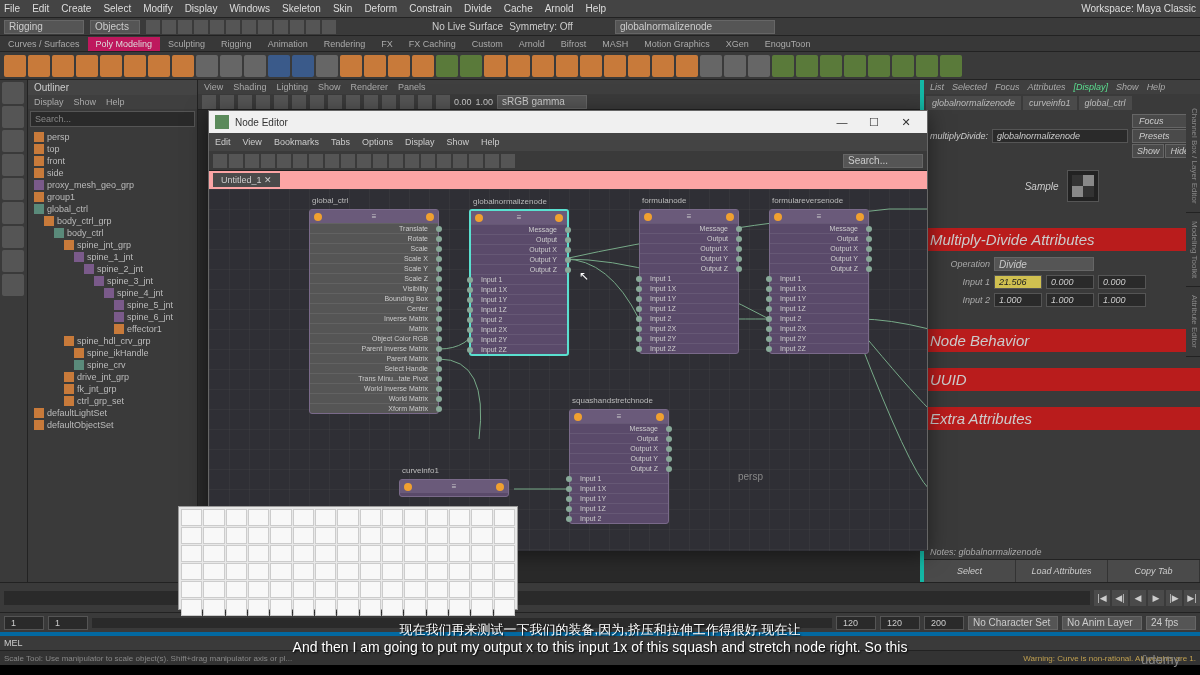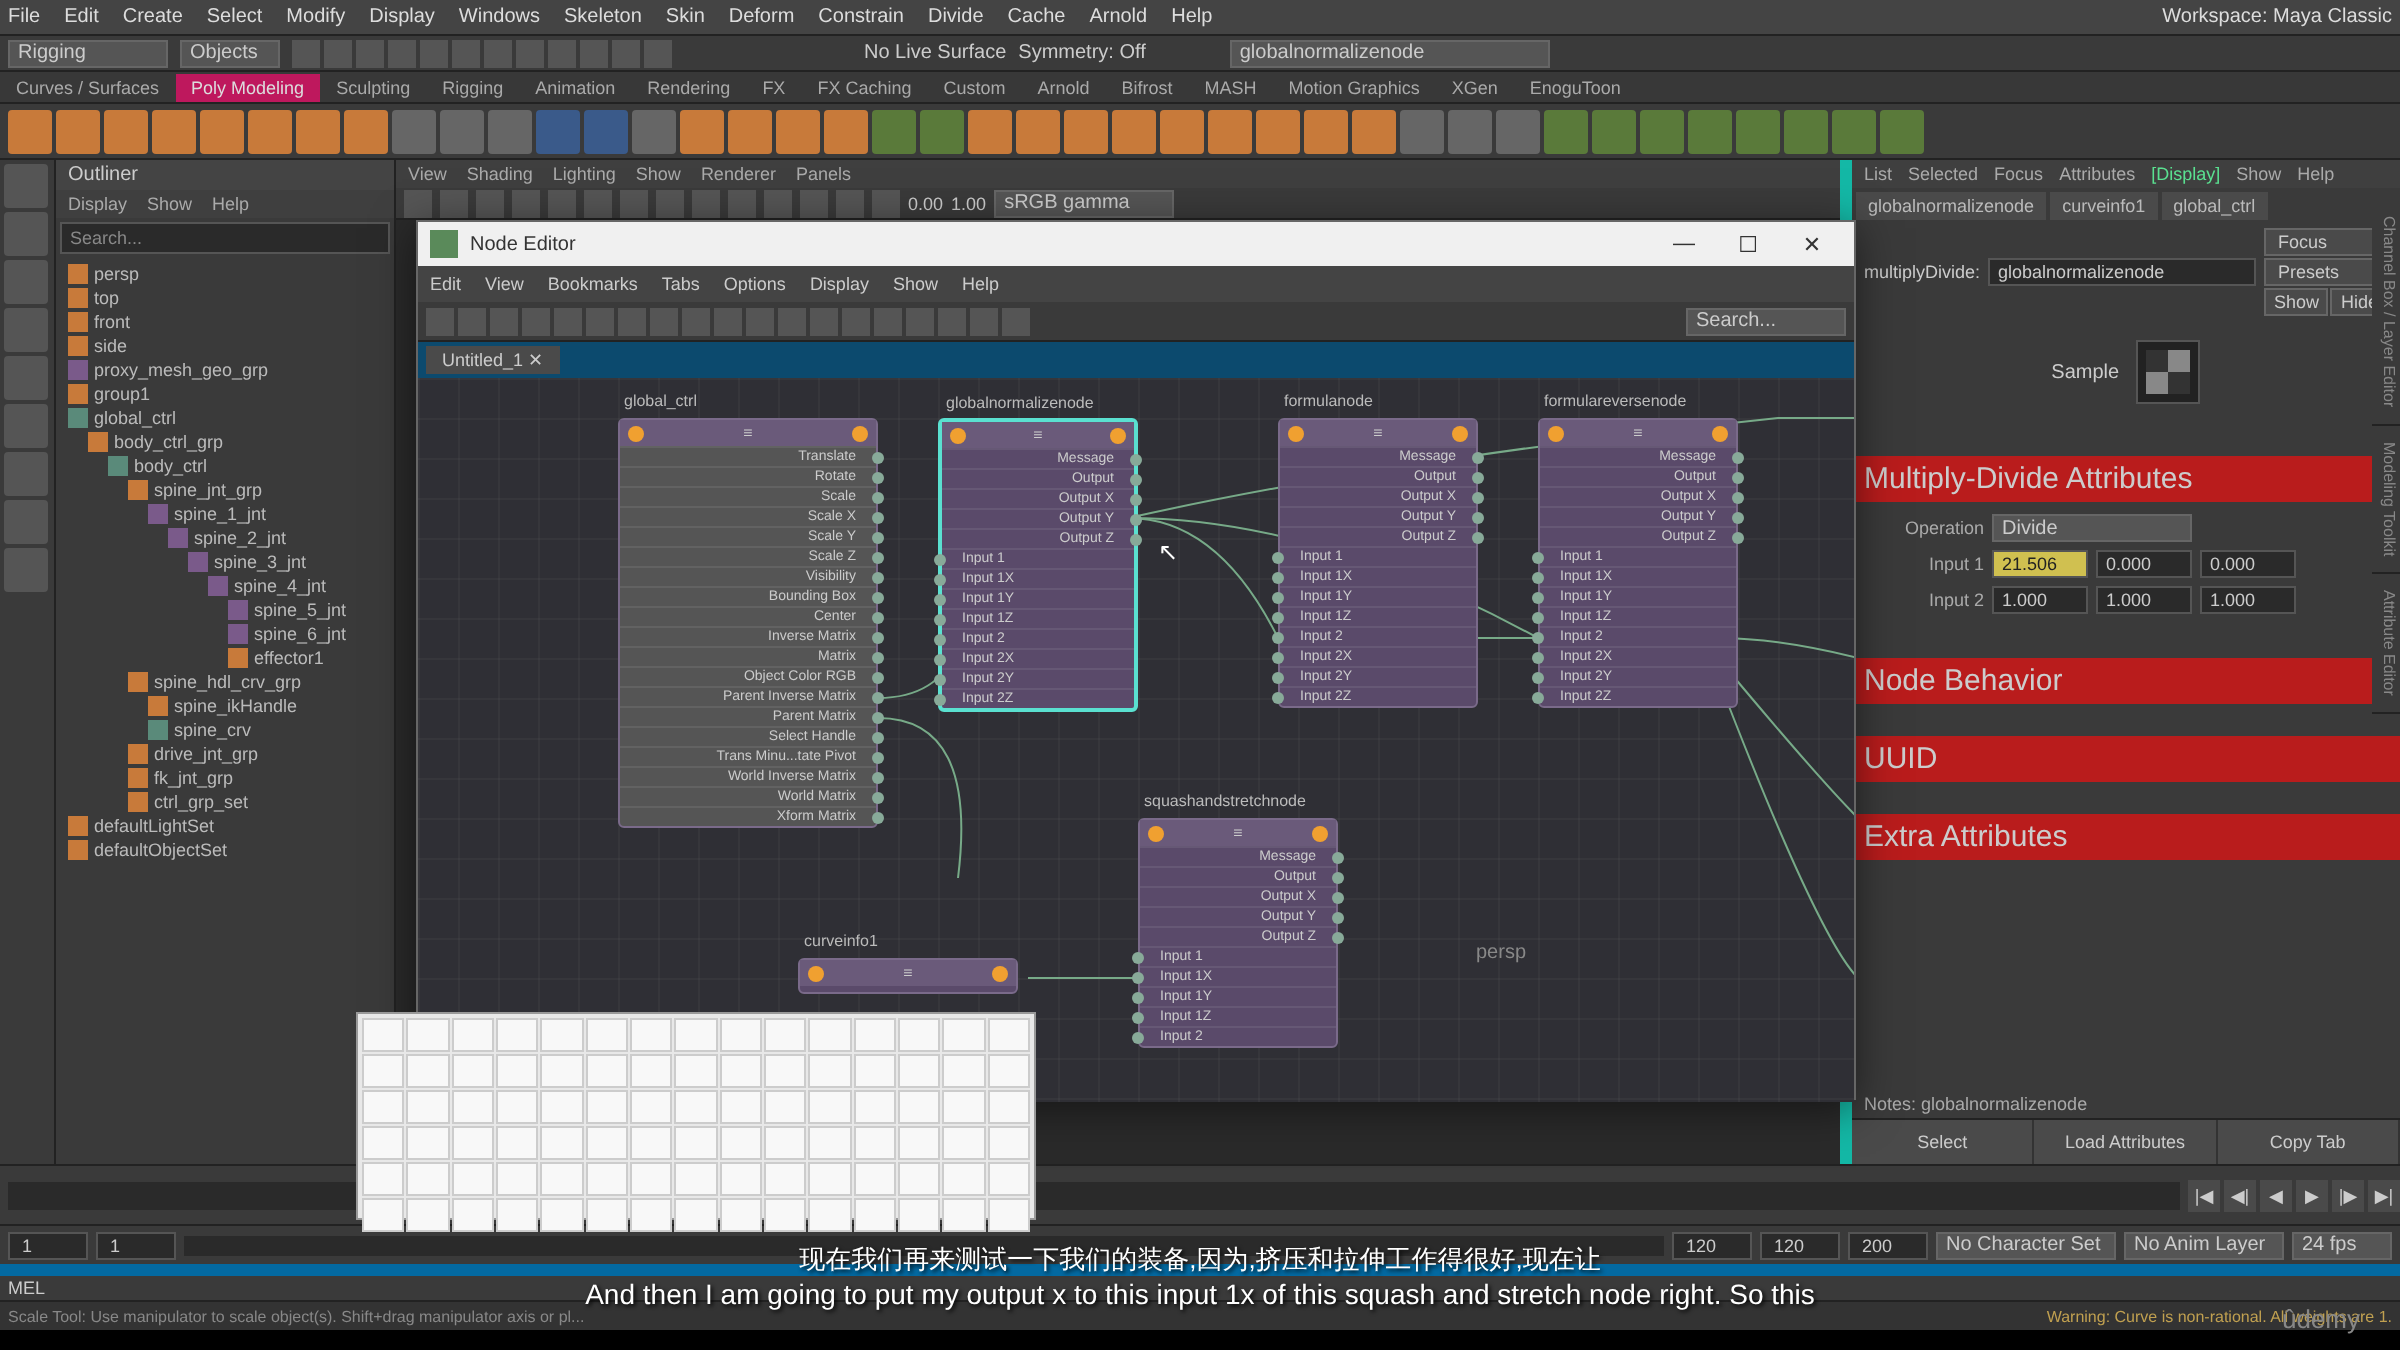--- a/index.html
+++ b/index.html
@@ -41,35 +41,35 @@
 .viewport-menu { background: #3f3f3f; padding: 2px 6px; font-size: 9px; color: #aaa; display: flex; gap: 10px; }
 .viewport-toolbar { background: #3a3a3a; height: 16px; display: flex; align-items: center; padding: 0 4px; gap: 4px; font-size: 9px; border-bottom: 1px solid #222; }
 .vp-icon { width: 14px; height: 14px; background: #555; }
 .node-editor-window { position: absolute; left: 10px; top: 30px; width: 720px; height: 440px; background: #3a3a3a; border: 1px solid #666; box-shadow: 0 4px 20px rgba(0,0,0,0.5); }
 .ne-titlebar { background: #f0f0f0; height: 22px; display: flex; align-items: center; padding: 0 6px; font-size: 10px; color: #333; }
 .ne-title-icon { width: 14px; height: 14px; background: #5a8a5a; margin-right: 6px; }
 .ne-win-btns { margin-left: auto; display: flex; gap: 2px; }
 .ne-win-btn { width: 30px; height: 18px; display: flex; align-items: center; justify-content: center; font-size: 11px; color: #333; }
 .ne-menubar { background: #444; height: 18px; display: flex; align-items: center; padding: 0 6px; gap: 12px; font-size: 9px; color: #ccc; }
 .ne-toolbar { background: #3a3a3a; height: 20px; display: flex; align-items: center; padding: 0 4px; gap: 2px; border-bottom: 1px solid #222; }
-.ne-tabs { background: #0c4a6e; height: 18px; display: flex; align-items: center; padding: 0 4px; font-size: 9px; }
+.ne-tabs { background: #fca5a5; height: 18px; display: flex; align-items: center; padding: 0 4px; font-size: 9px; }
 .ne-tab { background: #4a4a4a; padding: 2px 8px; color: #ccc; }
 .ne-canvas { flex: 1; background: #2f2f35; background-image: linear-gradient(rgba(255,255,255,0.03) 1px, transparent 1px), linear-gradient(90deg, rgba(255,255,255,0.03) 1px, transparent 1px); background-size: 20px 20px; position: relative; height: 362px; overflow: hidden; }
 .node { position: absolute; background: #5a4a6a; border: 1px solid #7a6a8a; border-radius: 3px; font-size: 8px; color: #ccc; }
 .node.selected { border: 2px solid #5ae0d0; }
 .node-header { background: #6a5a7a; padding: 2px 4px; display: flex; align-items: center; justify-content: space-between; font-size: 8px; }
 .node-header .dot-left { width: 8px; height: 8px; background: #f0a030; border-radius: 50%; }
 .node-header .dot-right { width: 8px; height: 8px; background: #f0a030; border-radius: 50%; }
 .node-label { position: absolute; top: -14px; left: 2px; font-size: 8px; color: #bbb; white-space: nowrap; }
 .node-row { padding: 1px 4px; border-top: 1px solid rgba(255,255,255,0.08); position: relative; font-size: 7px; text-align: right; padding-right: 10px; }
 .node-row.in { text-align: left; padding-left: 10px; }
 .port { position: absolute; width: 6px; height: 6px; background: #8a9; border-radius: 50%; top: 2px; }
 .port.out { right: -4px; }
 .port.in { left: -4px; }
-.right-panel { width: 280px; background: #3a3a3a; border-left: 6px solid #14b8a6; display: flex; flex-direction: column; }
+.right-panel { width: 280px; background: #3a3a3a; border-left: 4px solid #14b8a6; display: flex; flex-direction: column; font-style: italic; }
 .rp-menu { background: #3f3f3f; padding: 2px 6px; font-size: 9px; color: #aaa; display: flex; gap: 8px; }
 .rp-menu .hl { color: #5ae090; }
 .rp-tabs { background: #3a3a3a; padding: 2px; display: flex; gap: 2px; font-size: 9px; }
 .rp-tab { background: #4a4a4a; padding: 2px 6px; color: #bbb; }
 .rp-field-row { display: flex; align-items: center; padding: 2px 6px; gap: 4px; font-size: 9px; }
 .rp-field { background: #2a2a2a; border: 1px solid #555; padding: 1px 4px; font-size: 9px; color: #ccc; flex: 1; }
 .rp-btn { background: #4a4a4a; border: 1px solid #666; padding: 2px 8px; font-size: 9px; color: #ccc; }
 .rp-section { background: #b91c1c; padding: 3px 6px; font-size: 15px; color: #ccc; margin-top: 16px; }
 .rp-attrs { padding: 4px 6px; font-size: 9px; }
 .rp-attr-row { display: flex; align-items: center; gap: 4px; padding: 2px 0; }
@@ -80,21 +80,21 @@
 .sample-box::after { content: ''; position: absolute; inset: 4px; background: repeating-conic-gradient(#888 0 25%, #333 0 50%); }
 .rp-bottom-btns { display: flex; margin-top: auto; border-top: 1px solid #222; }
 .rp-bottom-btn { flex: 1; background: #4a4a4a; padding: 6px; text-align: center; font-size: 9px; border-right: 1px solid #333; }
 .timeline-area { height: 30px; background: #3a3a3a; border-top: 1px solid #222; display: flex; align-items: center; font-size: 9px; }
 .time-slider { flex: 1; background: #2a2a2a; height: 14px; margin: 0 4px; position: relative; }
 .range-slider-row { height: 20px; background: #3a3a3a; border-top: 1px solid #222; display: flex; align-items: center; font-size: 9px; padding: 0 4px; gap: 4px; }
 .num-field { background: #2a2a2a; border: 1px solid #555; padding: 1px 6px; width: 40px; font-size: 9px; color: #ccc; }
 .range-track { flex: 1; background: #2a2a2a; height: 10px; }
 .playback-btns { display: flex; gap: 2px; margin-left: auto; }
 .pb-btn { width: 16px; height: 16px; background: #4a4a4a; display: flex; align-items: center; justify-content: center; }
-.cmdline { height: 18px; background: #3a3a3a; border-top: 6px solid #0369a1; display: flex; align-items: center; padding: 0 4px; font-size: 9px; }
+.cmdline { height: 18px; background: #3a3a3a; border-top: 4px solid #0369a1; display: flex; align-items: center; padding: 0 4px; font-size: 9px; }
 .helpline { height: 15px; background: #333; border-top: 1px solid #222; display: flex; align-items: center; padding: 0 4px; font-size: 8px; color: #888; }
 .helpline .warn { margin-left: auto; color: #c0a050; }
 .keyboard-overlay { position: absolute; left: 178px; bottom: 65px; width: 340px; height: 104px; background: #e8e8e8; border: 1px solid #999; display: grid; grid-template-columns: repeat(15, 1fr); grid-auto-rows: 17px; gap: 1px; padding: 2px; }
 .key { background: #f8f8f8; border: 1px solid #ccc; font-size: 6px; color: #555; display: flex; align-items: center; justify-content: center; }
 .subtitle { position: absolute; bottom: 20px; left: 50%; transform: translateX(-50%); text-align: center; font-size: 14px; color: #fff; text-shadow: 1px 1px 2px #000; width: 90%; }
 .subtitle-cn { font-size: 13px; }
 .udemy { position: absolute; bottom: 8px; right: 20px; font-size: 13px; color: #888; }
 .persp-label { position: absolute; left: 540px; bottom: 100px; font-size: 10px; color: #888; }
 .right-edge-tabs { position: absolute; right: 0; top: 100px; width: 14px; background: #3a3a3a; display: flex; flex-direction: column; }
 .edge-tab { writing-mode: vertical-rl; padding: 8px 1px; font-size: 8px; color: #888; border-bottom: 1px solid #222; }

